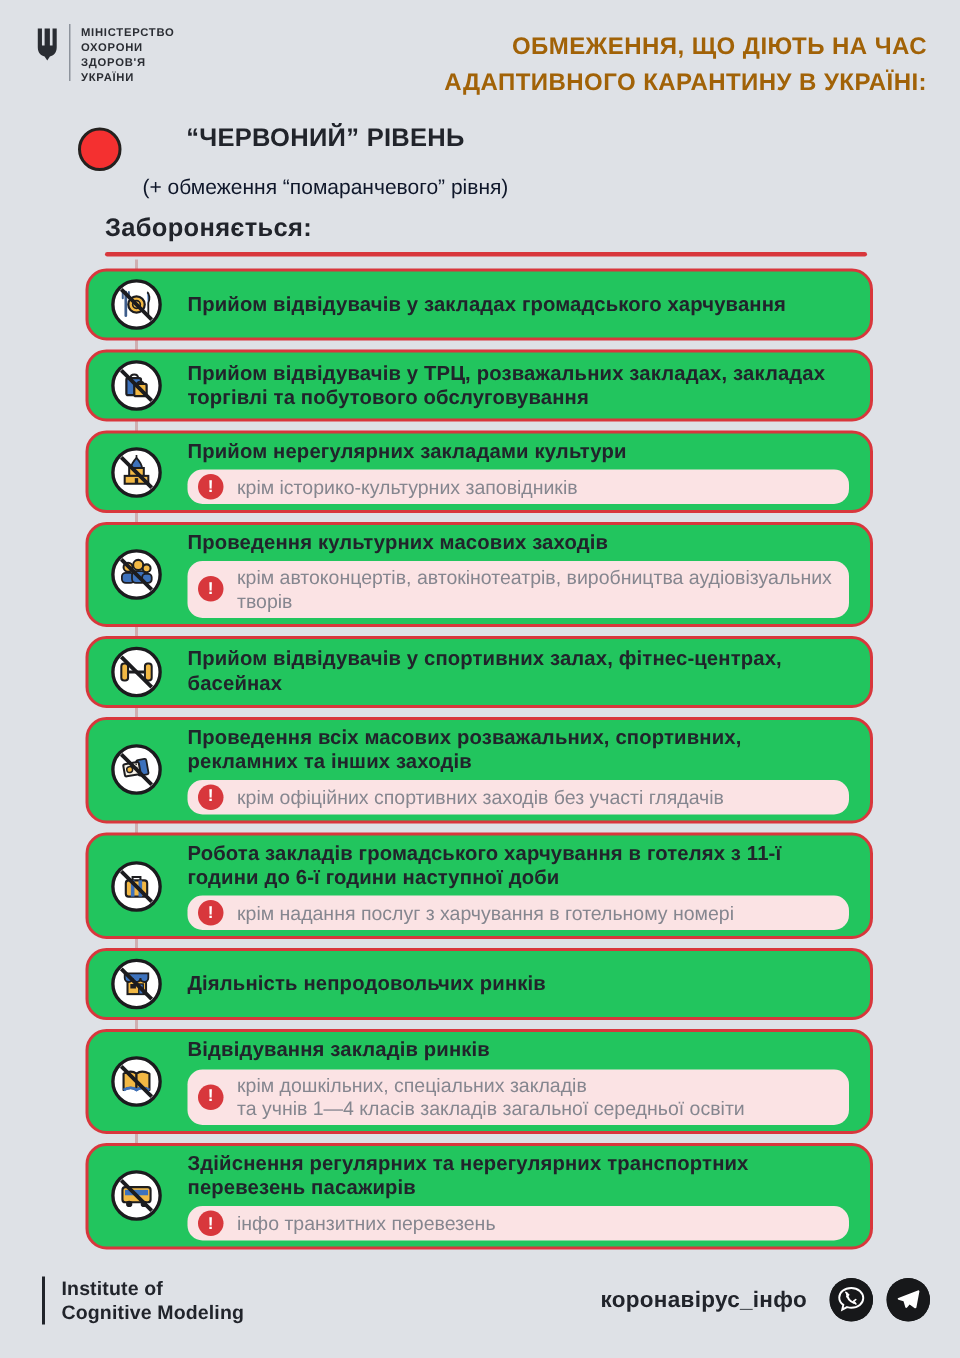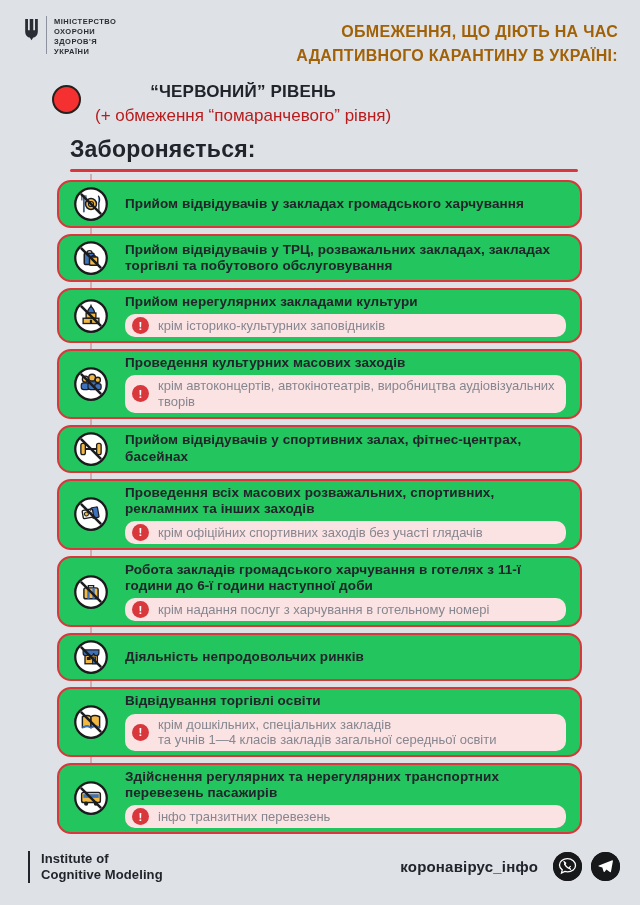--- a/index.html
+++ b/index.html
@@ -12,25 +12,25 @@
   .ministry { display: flex; align-items: flex-start; gap: 7px; }
   .trident { width: 15px; height: 26px; margin-top: 2px; }
   .logo-divider { width: 1px; height: 38px; background: #8d939c; }
   .ministry-text { font-size: 7.5px; font-weight: bold; letter-spacing: 0.5px; line-height: 1.32; color: #2a2d33; white-space: pre-line; padding-top: 1px; }
   .page-title { font-size: 16px; font-weight: bold; text-align: right; line-height: 1.5; letter-spacing: 0.3px; white-space: pre-line; color: #a16207; margin-top: 4px; }
 
   
   .level { display: flex; align-items: flex-start; gap: 14px; margin: 14px 40px 0 52px; }
   .level-dot { width: 29px; height: 29px; border-radius: 50%; background: #f43030; border: 2px solid #24211f; flex-shrink: 0; margin-top: 3px; }
   .level-title { font-size: 17px; font-weight: bold; letter-spacing: 0.2px; text-align: center; }
-  .level-sub { font-size: 17px; color: #b91c1c; margin-top: 4px; }
+  .level-sub { font-size: 14px; color: #0f172a; margin-top: 14px; }
 
   
   .forbidden-wrap { margin: 10px 62px 0 70px; }
-  .forbidden { font-size: 23px; font-weight: bold; letter-spacing: 0.2px; }
+  .forbidden { font-size: 17px; font-weight: bold; letter-spacing: 0.2px; }
   .red-underline { height: 3px; background: #d8373c; border-radius: 2px; margin-top: 6px; }
 
   
   .cards { position: relative; display: flex; flex-direction: column; gap: 6px; margin: 8px 58px 0 57px; }
   .connector { position: absolute; left: 33px; top: -6px; height: calc(100% - 46px); width: 2px; background: #cfaeb0; z-index: 0; }
   .card { position: relative; z-index: 1; background: #22c55e; border: 2px solid #d8373c; border-radius: 14px; padding: 4px 14px; display: flex; align-items: center; gap: 16px; min-height: 44px; }
   .sign { width: 36px; height: 36px; flex-shrink: 0; display: block; }
   .card-body { flex: 1; min-width: 0; }
   .card-title { font-size: 13.5px; font-weight: bold; line-height: 1.2; letter-spacing: 0.1px; color: #21242b; }
   .note { margin-top: 4px; display: flex; align-items: center; gap: 9px; background: #fbe3e4; border-radius: 10px; padding: 3px 10px 3px 7px; }
@@ -218,21 +218,21 @@
 
     <div class="card">
       <svg class="sign" viewBox="0 0 48 48">
         <circle cx="24" cy="24" r="21" fill="#fff" stroke="#1b1b1e" stroke-width="3"></circle>
         <path d="M12.5 17c4.5-2.3 8.5-2.3 11.5 0v14.5c-3-2.3-7-2.3-11.5 0z" fill="#f2b844" stroke="#1d1d20" stroke-width="1.9" stroke-linejoin="round"></path>
         <path d="M35.5 17c-4.5-2.3-8.5-2.3-11.5 0v14.5c3-2.3 7-2.3 11.5 0z" fill="#f2b844" stroke="#1d1d20" stroke-width="1.9" stroke-linejoin="round"></path>
         <path d="M12.5 31.5c4.5-2.3 8.5-2.3 11.5 0 3-2.3 7-2.3 11.5 0" fill="none" stroke="#3d72bd" stroke-width="2.4"></path>
         <line x1="10.5" y1="10.5" x2="37.5" y2="37.5" stroke="#1b1b1e" stroke-width="3.4"></line>
       </svg>
       <div class="card-body">
-        <div class="card-title">Відвідування торгівлі освіти</div>
+        <div class="card-title">Відвідування закладів ринків</div>
         <div class="note">
           <div class="bang">!</div>
           <div class="note-text">крім дошкільних, спеціальних закладів
 та учнів 1—4 класів закладів загальної середньої освіти</div>
         </div>
       </div>
     </div>
 
     <div class="card">
       <svg class="sign" viewBox="0 0 48 48">

